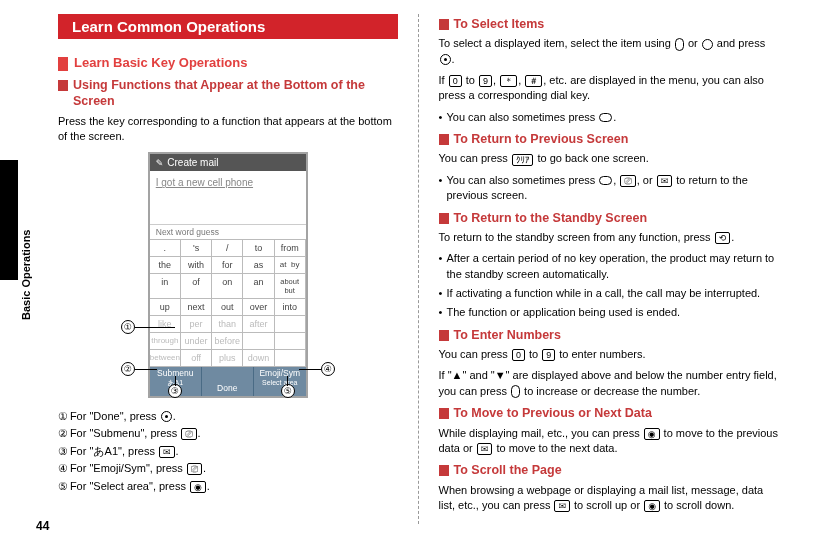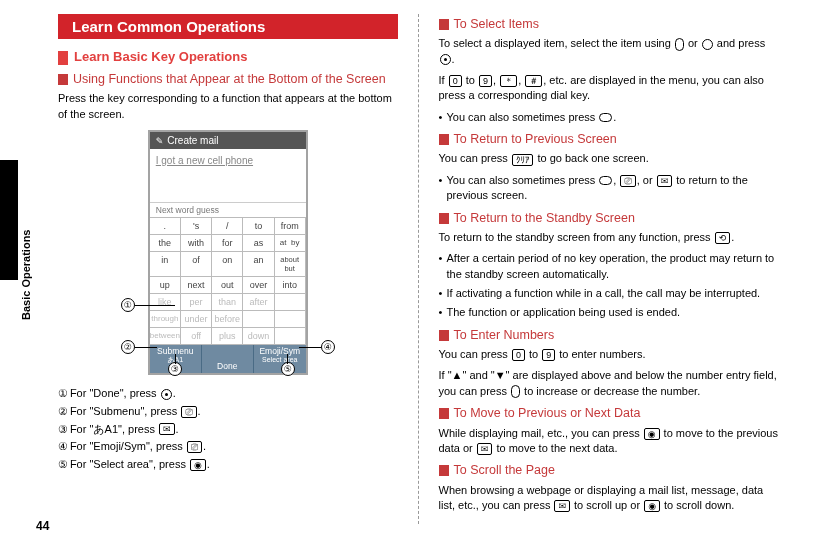--- a/index.html
+++ b/index.html
@@ -53,28 +53,28 @@
     width: 0;
     border-left: 1px dashed #999;
     height: 510px;
   }
   .h1-bar {
     background: #d2232a;
     color: #fff;
     font-weight: bold;
     font-size: 15px;
     padding: 4px 10px 4px 14px;
-    margin-bottom: 10px;
+    margin-bottom: 16px;
   }
   .h2-row { display:flex; align-items:flex-start; margin: 5px 0 6px; }
   .h2-tick { width:10px; height:14px; background:#e2403f; margin-right:6px; margin-top:2px;}
   .h2 { color:#e2403f; font-weight:bold; font-size:13px; }
   .h3-row { display:flex; align-items:flex-start; margin: 2px 0 4px; }
   .h3-tick { width:10px; height:11px; background:#c5393a; margin-right:5px; margin-top:3px; flex-shrink:0;}
-  .h3 { color:#c5393a; font-weight:normal; font-size:12.5px; line-height:1.3; }
+  .h3 { color:#c5393a; font-weight:bold; font-size:12.5px; line-height:1.3; }
   .p { font-size:11px; line-height:1.4; margin:2px 0 6px; }
   .bullet { display:flex; font-size:11px; line-height:1.4; margin:1px 0 4px;}
   .bullet .dot { width:8px; flex-shrink:0; }
   .bullet .txt { flex:1; }
   .keybox {
     display:inline-block;
     border:1px solid #000;
     border-radius:2px;
     padding: 0 3px;
     font-size:9px;

